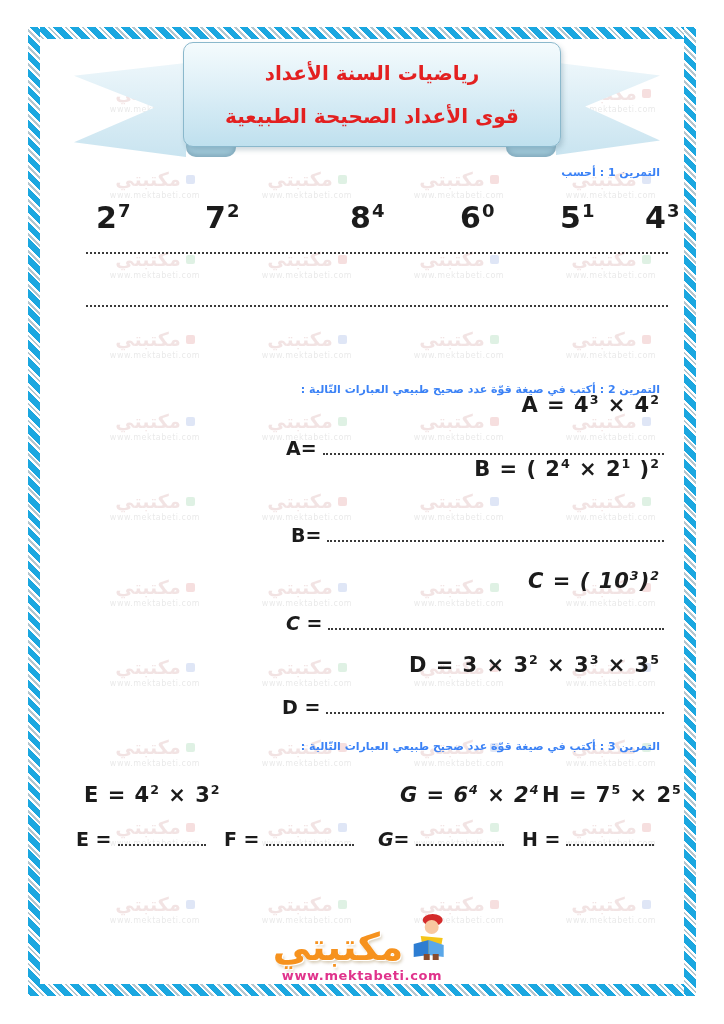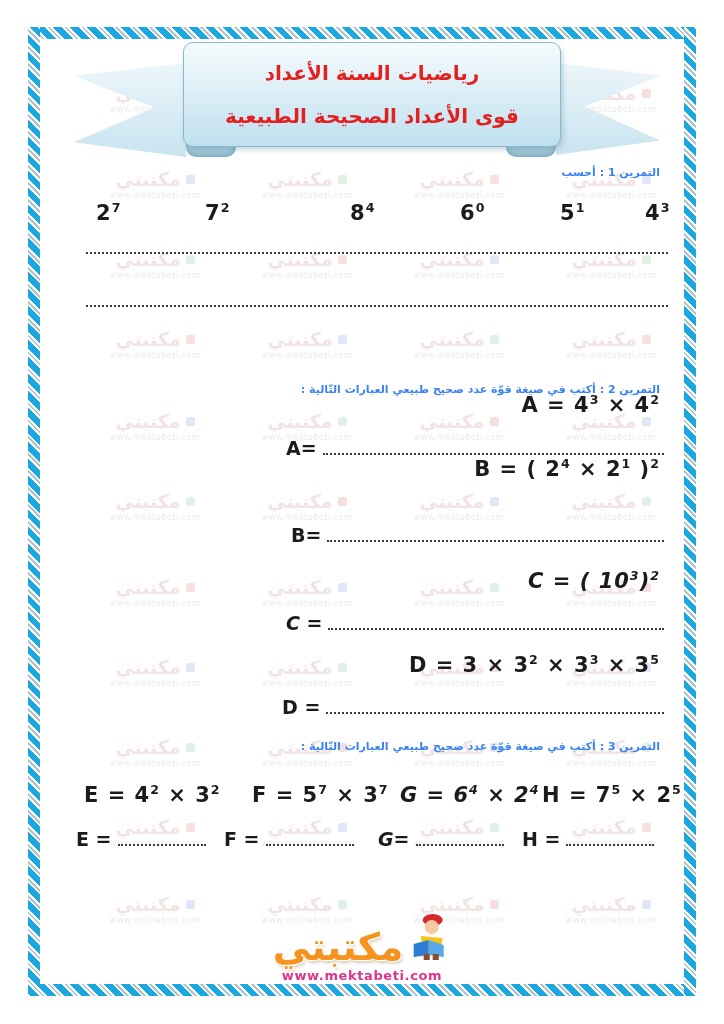--- a/index.html
+++ b/index.html
@@ -44,21 +44,21 @@
     box-shadow:2px 3px 5px rgba(60,100,120,.25);
     display:flex;flex-direction:column;justify-content:space-evenly;align-items:center;}
   .banner-line{color:#e32020;font-weight:bold;font-size:20px;direction:rtl;white-space:nowrap;}
 
   
   .content{position:absolute;inset:0;z-index:2;}
   .ex-title{position:absolute;right:64px;direction:rtl;color:#3b82f6;font-weight:bold;
     font-size:11px;white-space:nowrap;}
   .math{color:#1b1b1b;font-weight:600;letter-spacing:1px;white-space:nowrap;}
   .math sup{font-size:.6em;font-weight:600;}
-  .pow-item{position:absolute;font-size:21px;}
+  .pow-item{position:absolute;font-size:30px;}
   .dotline{position:absolute;border-bottom:2px dotted #3a3a3a;height:0;}
   .given{position:absolute;right:64px;font-size:21px;}
   .it{font-style:italic;}
   .answer-line{position:absolute;display:flex;align-items:flex-end;}
   .answer-label{font-size:19px;font-weight:600;color:#1b1b1b;margin-right:6px;white-space:nowrap;}
   .answer-dots{flex:1;border-bottom:2px dotted #3a3a3a;margin-bottom:4px;}
   .answer-dots.short{flex:none;width:88px;}
 
   
   .footer-logo{position:absolute;left:50%;top:912px;transform:translateX(-50%);
@@ -432,21 +432,20 @@
 
   <div class="math given" style="top:652px;">D = 3  ×  3<sup>2</sup> × 3<sup>3</sup> × 3<sup>5</sup></div>
   <div class="answer-line" style="left:282px;right:60px;top:696px;">
     <span class="answer-label">D =</span>
     <span class="answer-dots"></span>
   </div>
 
   <div class="ex-title" style="top:740px;">التمرين 3 : أكتب في صيغة قوّة عدد صحيح طبيعي العبارات التّالية :</div>
 
   <div class="math given" style="left:84px;right:auto;top:782px;">E =  4<sup>2</sup> × 3<sup>2</sup></div>
-  <div class="math given" style="left:252px;right:auto;top:782px;">F =  5<sup>7</sup> × 3<sup>7</sup></div>
   <div class="math given it" style="left:400px;right:auto;top:782px;">G =  6<sup>4</sup> × 2<sup>4</sup></div>
   <div class="math given" style="left:542px;right:auto;top:782px;">H =  7<sup>5</sup> × 2<sup>5</sup></div>
 
   <div class="answer-line" style="left:76px;top:828px;">
     <span class="answer-label">E =</span>
     <span class="answer-dots short"></span>
   </div>
   <div class="answer-line" style="left:224px;top:828px;">
     <span class="answer-label">F =</span>
     <span class="answer-dots short"></span>

